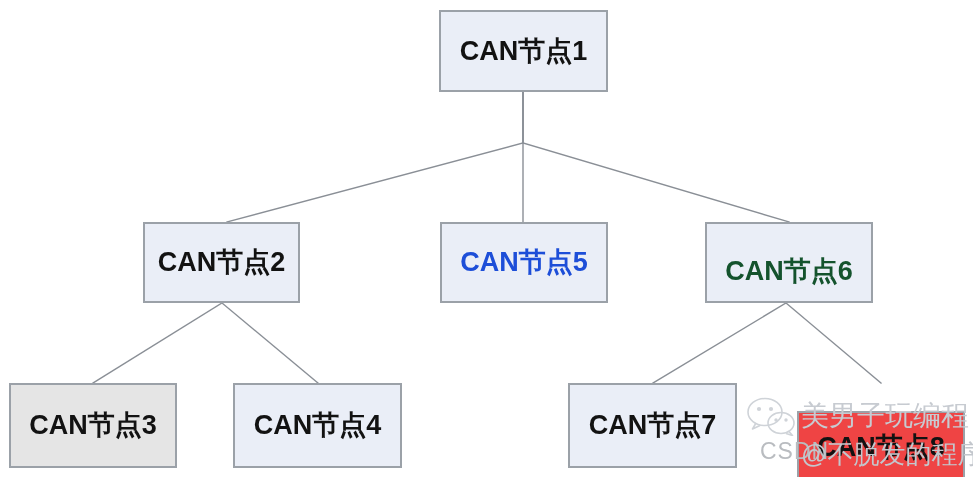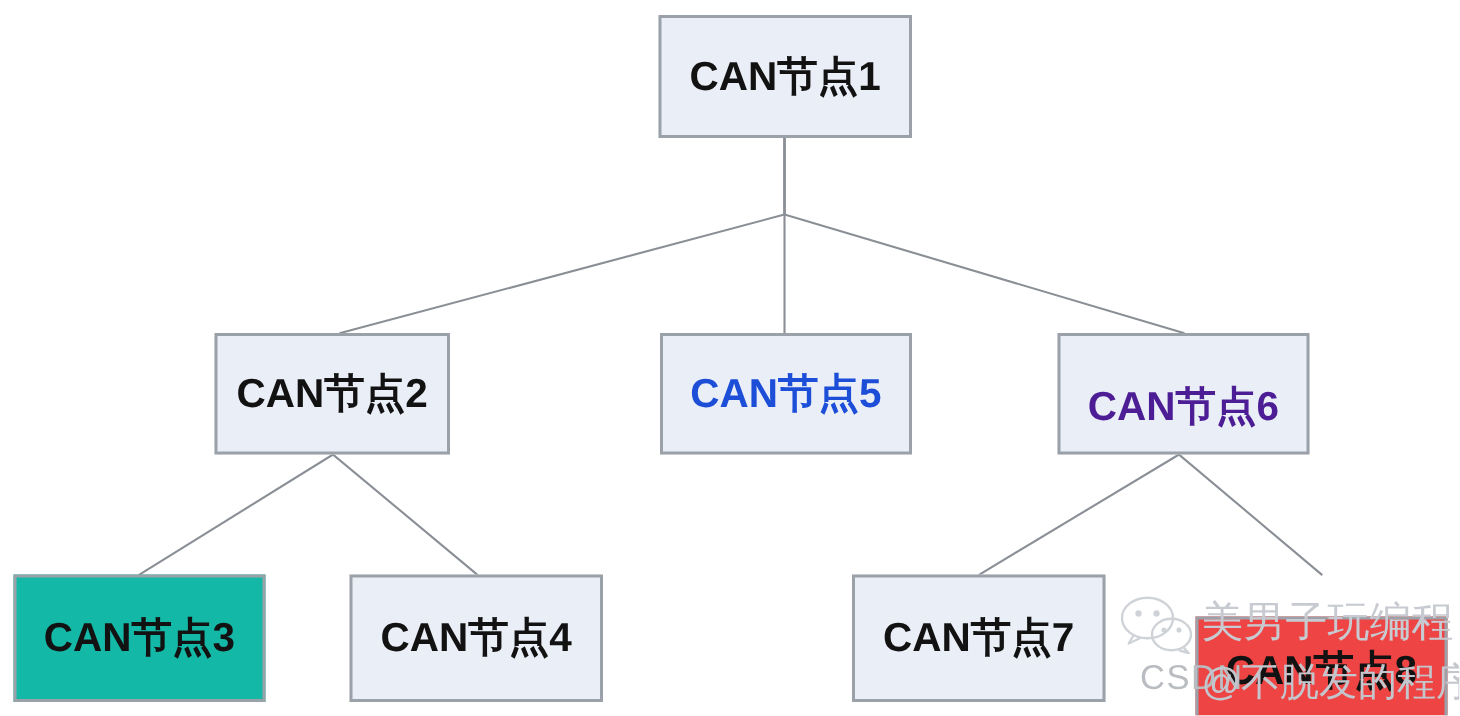--- a/index.html
+++ b/index.html
@@ -113,23 +113,23 @@
   <div class="node-box" style="left: 439px; top: 10px; width: 169px; height: 82px; background: rgb(234, 238, 247); border-color: rgb(155, 161, 168);">
     <span class="node-label" style="color: rgb(18, 18, 18);">CAN节点1</span>
   </div>
   <div class="node-box" style="left: 143px; top: 222px; width: 157px; height: 81px; background: rgb(234, 238, 247); border-color: rgb(155, 161, 168);">
     <span class="node-label" style="color: rgb(18, 18, 18);">CAN节点2</span>
   </div>
   <div class="node-box" style="left: 440px; top: 222px; width: 168px; height: 81px; background: rgb(234, 238, 247); border-color: rgb(155, 161, 168);">
     <span class="node-label" style="color: #1d4ed8;">CAN节点5</span>
   </div>
   <div class="node-box" style="left: 705px; top: 222px; width: 168px; height: 81px; background: rgb(234, 238, 247); border-color: rgb(155, 161, 168);">
-    <span class="node-label" style="color: #4c1d95; margin-top: 17px;">CAN节点6</span>
+    <span class="node-label" style="color: #14532d; margin-top: 17px;">CAN节点6</span>
   </div>
-  <div class="node-box" style="left: 9px; top: 383px; width: 168px; height: 85px; background: #14b8a6; border-color: rgb(155, 161, 168);">
+  <div class="node-box" style="left: 9px; top: 383px; width: 168px; height: 85px; background: #e5e5e5; border-color: rgb(155, 161, 168);">
     <span class="node-label" style="color: rgb(18, 18, 18);">CAN节点3</span>
   </div>
   <div class="node-box" style="left: 233px; top: 383px; width: 169px; height: 85px; background: rgb(234, 238, 247); border-color: rgb(155, 161, 168);">
     <span class="node-label" style="color: rgb(18, 18, 18);">CAN节点4</span>
   </div>
   <div class="node-box" style="left: 568px; top: 383px; width: 169px; height: 85px; background: rgb(234, 238, 247); border-color: rgb(155, 161, 168);">
     <span class="node-label" style="color: rgb(18, 18, 18);">CAN节点7</span>
   </div>
   <div class="node-box" style="left: 797px; top: 383px; width: 168px; height: 72px; background: #ef4444; border-color: rgb(155, 161, 168); margin-top: 28px;">
     <span class="node-label" style="color: rgb(18, 18, 18);">CAN节点8</span>

